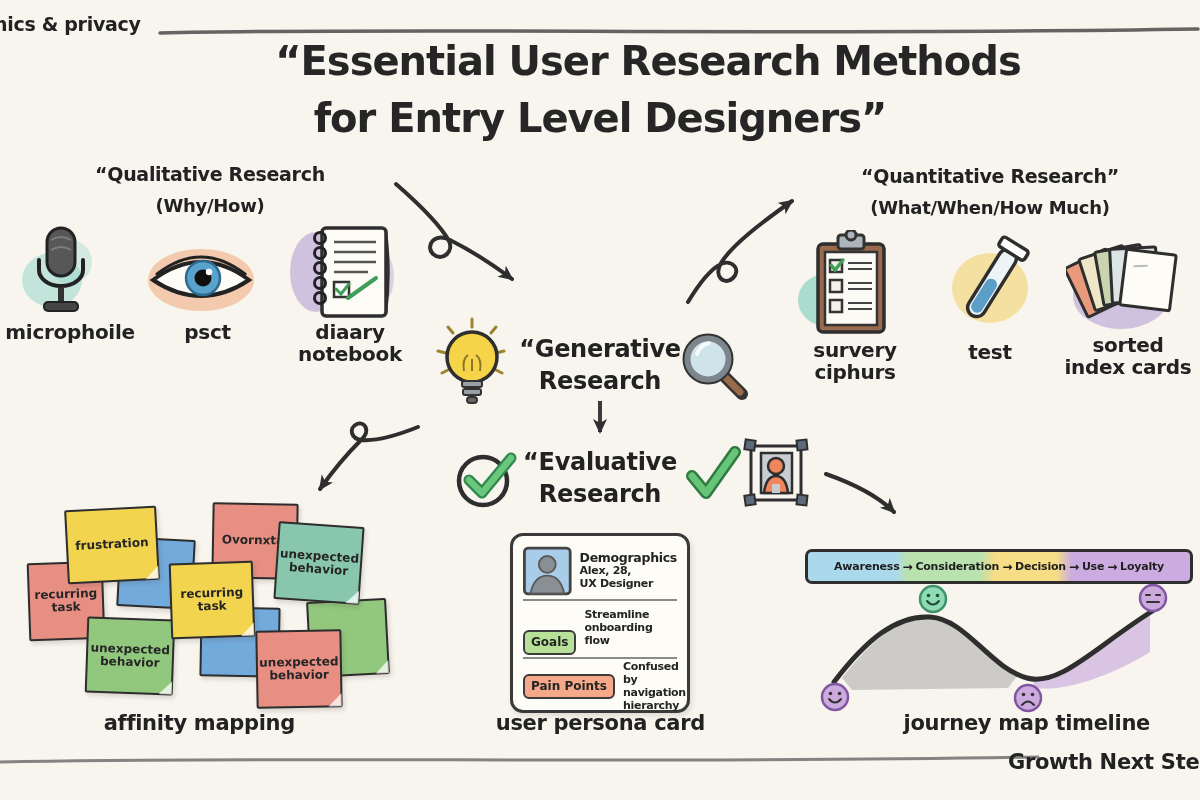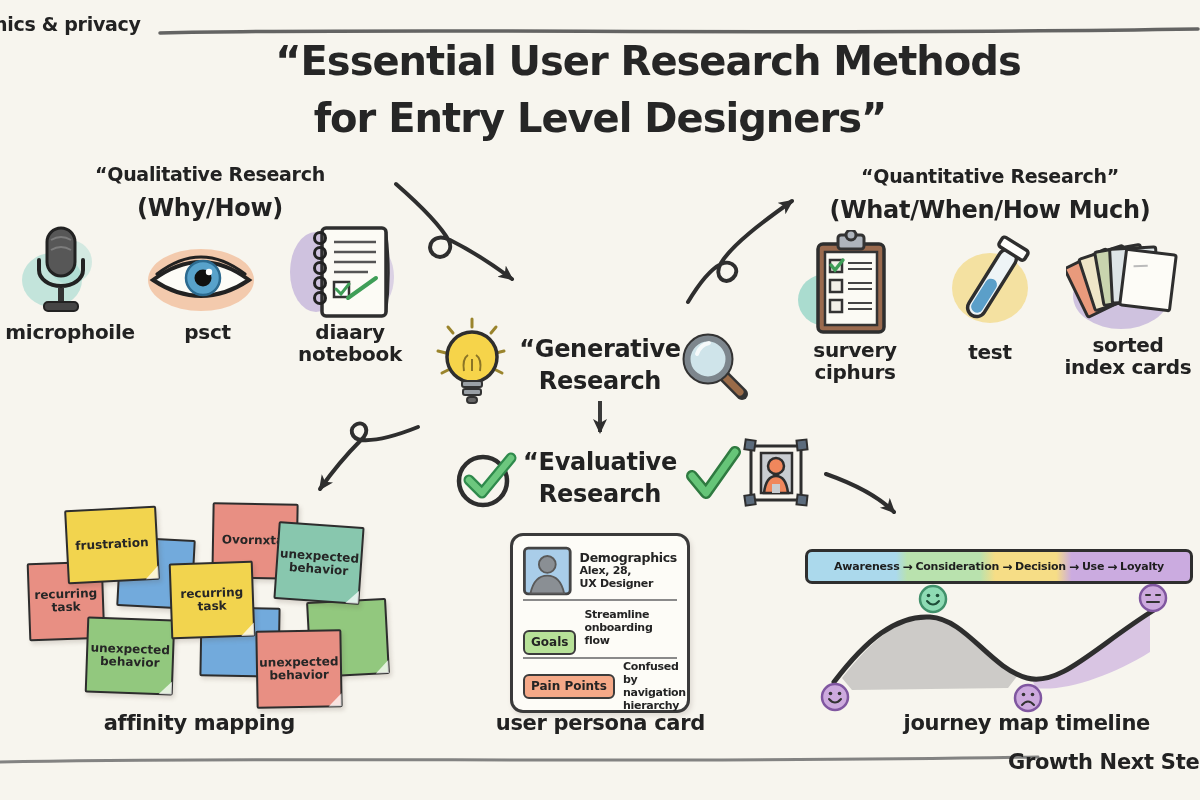--- a/index.html
+++ b/index.html
@@ -11,21 +11,21 @@
   }
   svg{display:block;}
   .abs{position:absolute;}
   .txt{position:absolute;color:#222;font-weight:700;text-align:center;line-height:1.08;letter-spacing:-0.3px;}
   .title{font-weight:800;color:#262626;letter-spacing:-1px;width:1200px;left:0;}
   .t1{top:40px;font-size:40px;padding-left:48px;}
   .t2{top:97px;font-size:40px;}
   .corner-tl{top:14px;left:-6px;font-size:19px;white-space:nowrap;text-align:left;}
   .corner-br{top:751px;left:1008px;font-size:21px;white-space:nowrap;text-align:left;}
   .heading{font-size:19px;font-weight:800;}
-  .sub{font-size:24px;font-weight:800;}
+  .sub{font-size:18px;font-weight:800;}
   .item-label{font-size:20px;}
   .research{font-size:24px;font-weight:800;}
   .bottom-label{top:712px;font-size:21px;text-align:right;}
   .note{
     position:absolute;border:2px solid #2d2d2d;border-radius:2px;
     display:flex;align-items:center;justify-content:center;
     font-size:12px;font-weight:700;color:#262626;text-align:center;line-height:1.12;
     padding:3px;box-sizing:border-box;box-shadow:2px 3px 4px rgba(90,70,60,.18);
   }
   .note::after{

